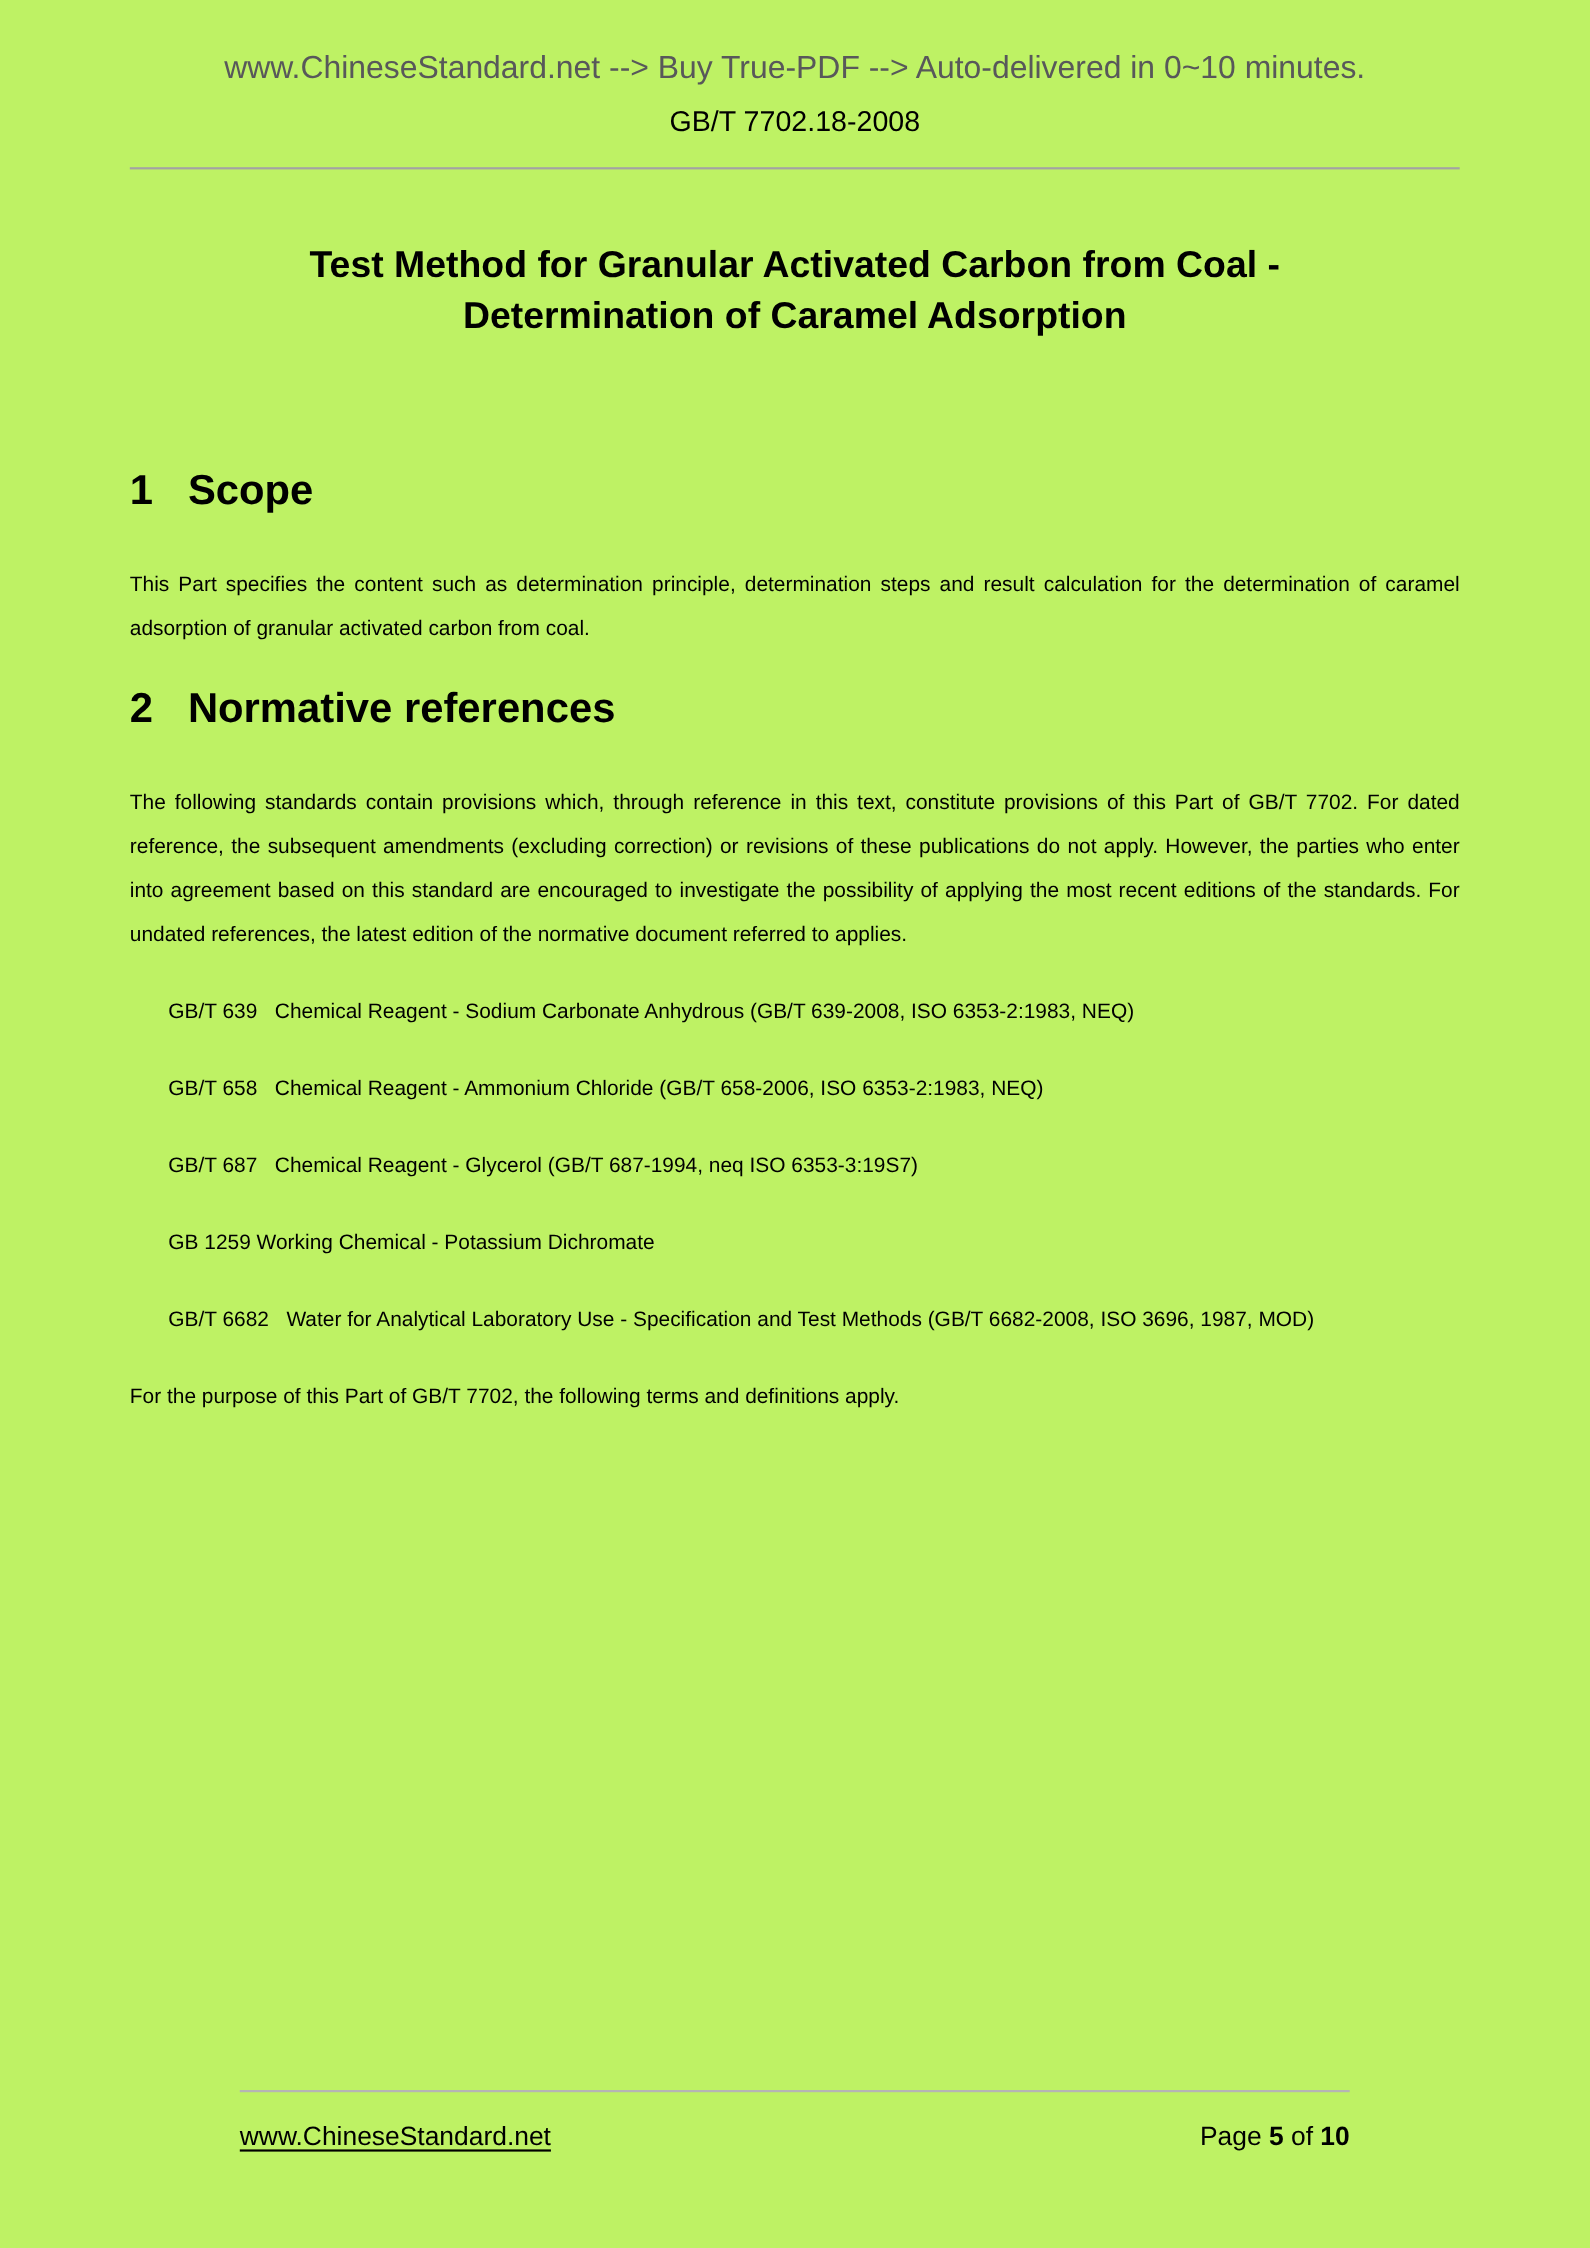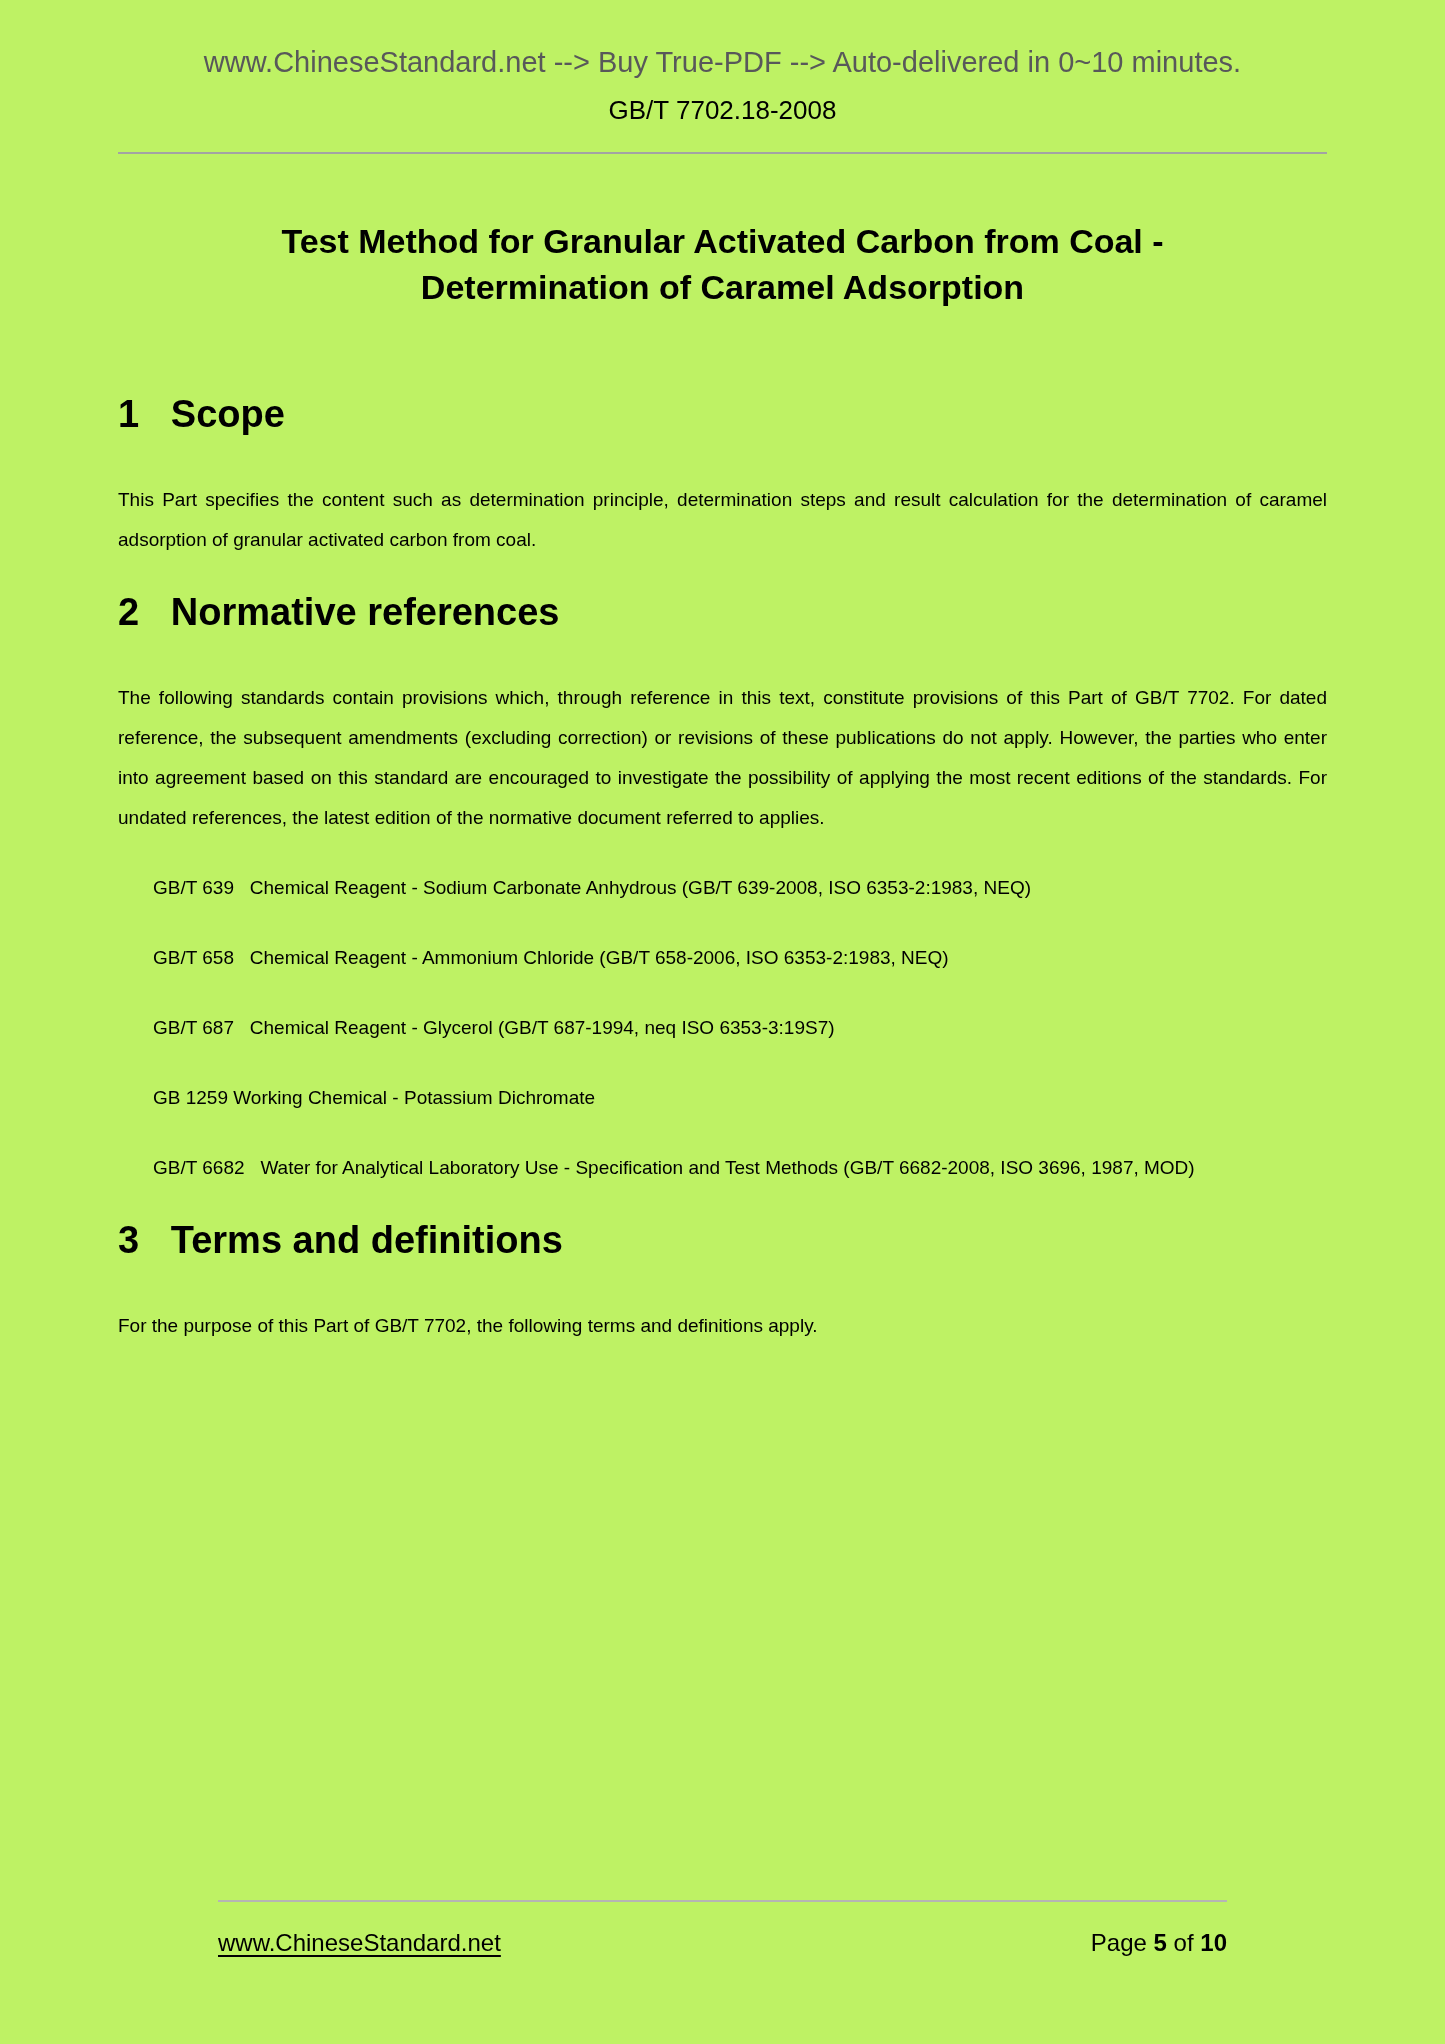--- a/index.html
+++ b/index.html
@@ -46,21 +46,21 @@
     text-align: center;
   }
   .title-line + .title-line { }
 
   .section-heading {
     font-size: 38px;
     line-height: 48px;
     font-weight: bold;
     margin-top: 28px;
   }
-  .section-scope .section-heading { margin-top: 80px; }
+  .section-scope .section-heading { margin-top: 112px; }
 
   .body-para {
     font-size: 19px;
     line-height: 40px;
     text-align: justify;
     margin-top: 30px;
   }
   .section-heading + .body-para { margin-top: 42px; }
   .ref-para {
     margin-left: 35px;
@@ -118,21 +118,20 @@
       <section class="section section-normative-references">
         <h2 class="section-heading">2&nbsp;&nbsp;&nbsp;Normative references</h2>
         <p class="body-para">The following standards contain provisions which, through reference in this text, constitute provisions of this Part of GB/T 7702. For dated reference, the subsequent amendments (excluding correction) or revisions of these publications do not apply. However, the parties who enter into agreement based on this standard are encouraged to investigate the possibility of applying the most recent editions of the standards. For undated references, the latest edition of the normative document referred to applies.</p>
         <p class="body-para ref-para">GB/T 639&nbsp;&nbsp;&nbsp;Chemical Reagent - Sodium Carbonate Anhydrous (GB/T 639-2008, ISO 6353-2:1983, NEQ)</p>
         <p class="body-para ref-para">GB/T 658&nbsp;&nbsp;&nbsp;Chemical Reagent - Ammonium Chloride (GB/T 658-2006, ISO 6353-2:1983, NEQ)</p>
         <p class="body-para ref-para">GB/T 687&nbsp;&nbsp;&nbsp;Chemical Reagent - Glycerol (GB/T 687-1994, neq ISO 6353-3:19S7)</p>
         <p class="body-para ref-para">GB 1259 Working Chemical - Potassium Dichromate</p>
         <p class="body-para ref-para">GB/T 6682&nbsp;&nbsp;&nbsp;Water for Analytical Laboratory Use - Specification and Test Methods (GB/T 6682-2008, ISO 3696, 1987, MOD)</p>
       </section>
       <section class="section section-terms-and-definitions">
-        <h2 class="section-heading">3&nbsp;&nbsp;&nbsp;Terms and definitions</h2>
         <p class="body-para">For the purpose of this Part of GB/T 7702, the following terms and definitions apply.</p>
       </section>
     </main>
 
   <div class="page-footer">
     <div class="footer-rule"></div>
     <div class="footer-row">
       <span class="footer-link">www.ChineseStandard.net</span>
       <span class="footer-page"><span>Page </span><span class="bold">5</span><span> of </span><span class="bold">10</span></span>
     </div>

